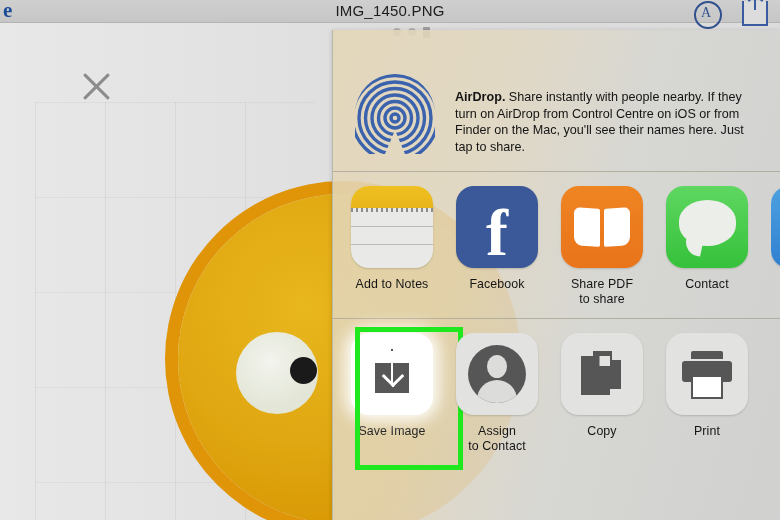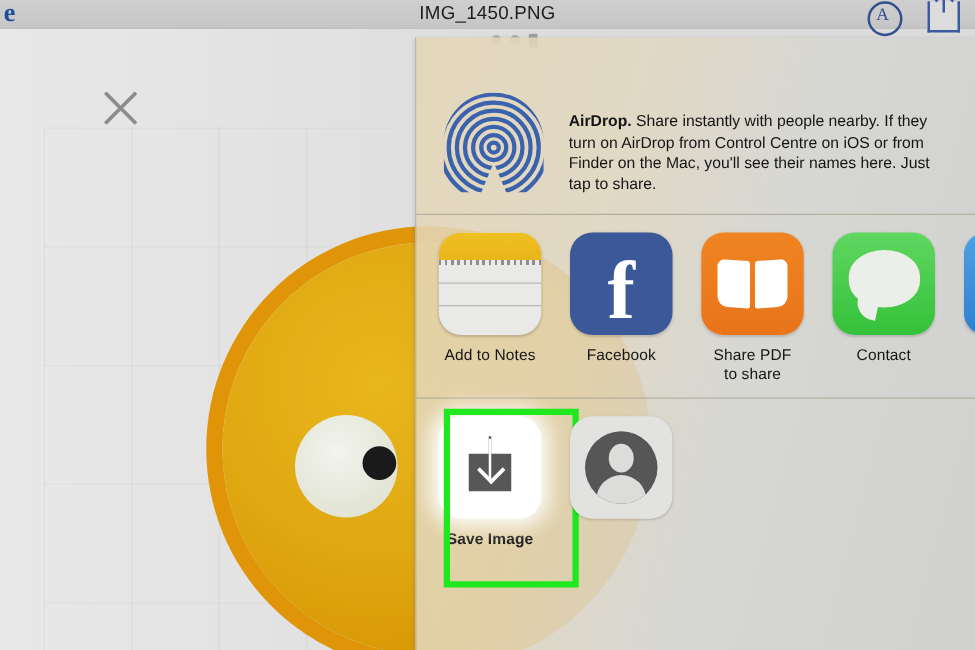--- a/index.html
+++ b/index.html
@@ -195,21 +195,21 @@
     background:#e2e2e0;border-left:1px solid #9c9c9c;}
   .t-print .body{position:absolute;left:16px;top:28px;width:50px;height:21px;background:#565656;border-radius:3px;}
   .t-print .top{position:absolute;left:25px;top:18px;width:32px;height:8px;background:#565656;border-radius:2px 2px 0 0;}
   .t-print .out{position:absolute;left:25px;top:42px;width:32px;height:24px;background:#fff;border:2px solid #565656;box-sizing:border-box;}
 
   
   .hl{
     position:absolute;left:4px;top:-6px;width:108px;height:143px;
     border:5px solid #1fe81f;box-sizing:border-box;pointer-events:none;
   }
-  .cell.hl-wrap{position:relative;font-weight:bold;}
+  .cell.hl-wrap{position:relative;}
   .cell.hl-wrap .tile{box-shadow:0 0 16px 6px rgba(255,255,255,.95);}
 </style>
 </head>
 <body>
 
 <div id="root">
 
   <div class="viewer">
     <div class="photo-canvas">
       <div class="grid-faint"></div>
@@ -317,20 +317,43 @@
             <div class="arw"></div>
         </div>
         <div class="cap">Save Image</div>
         <div class="hl"></div>
       </div>
 
       <div class="cell">
         <div class="tile t-act t-contact">
             <div class="circ"></div>
           </div>
-      </div>
-
-
+        <div class="cap">
+          <div>Assign</div>
+          <div>to Contact</div>
+        </div>
+      </div>
+
+      <div class="cell">
+        <div class="tile t-act t-copy">
+          <div class="pg back">
+              <div class="fold"></div>
+            </div>
+          <div class="pg front">
+              <div class="fold"></div>
+            </div>
+        </div>
+        <div class="cap">Copy</div>
+      </div>
+
+      <div class="cell">
+        <div class="tile t-act t-print">
+          <div class="top"></div>
+            <div class="body"></div>
+            <div class="out"></div>
+        </div>
+        <div class="cap">Print</div>
+      </div>
 
     </div>
 
   </div>
 </div>
 
 </body></html>

